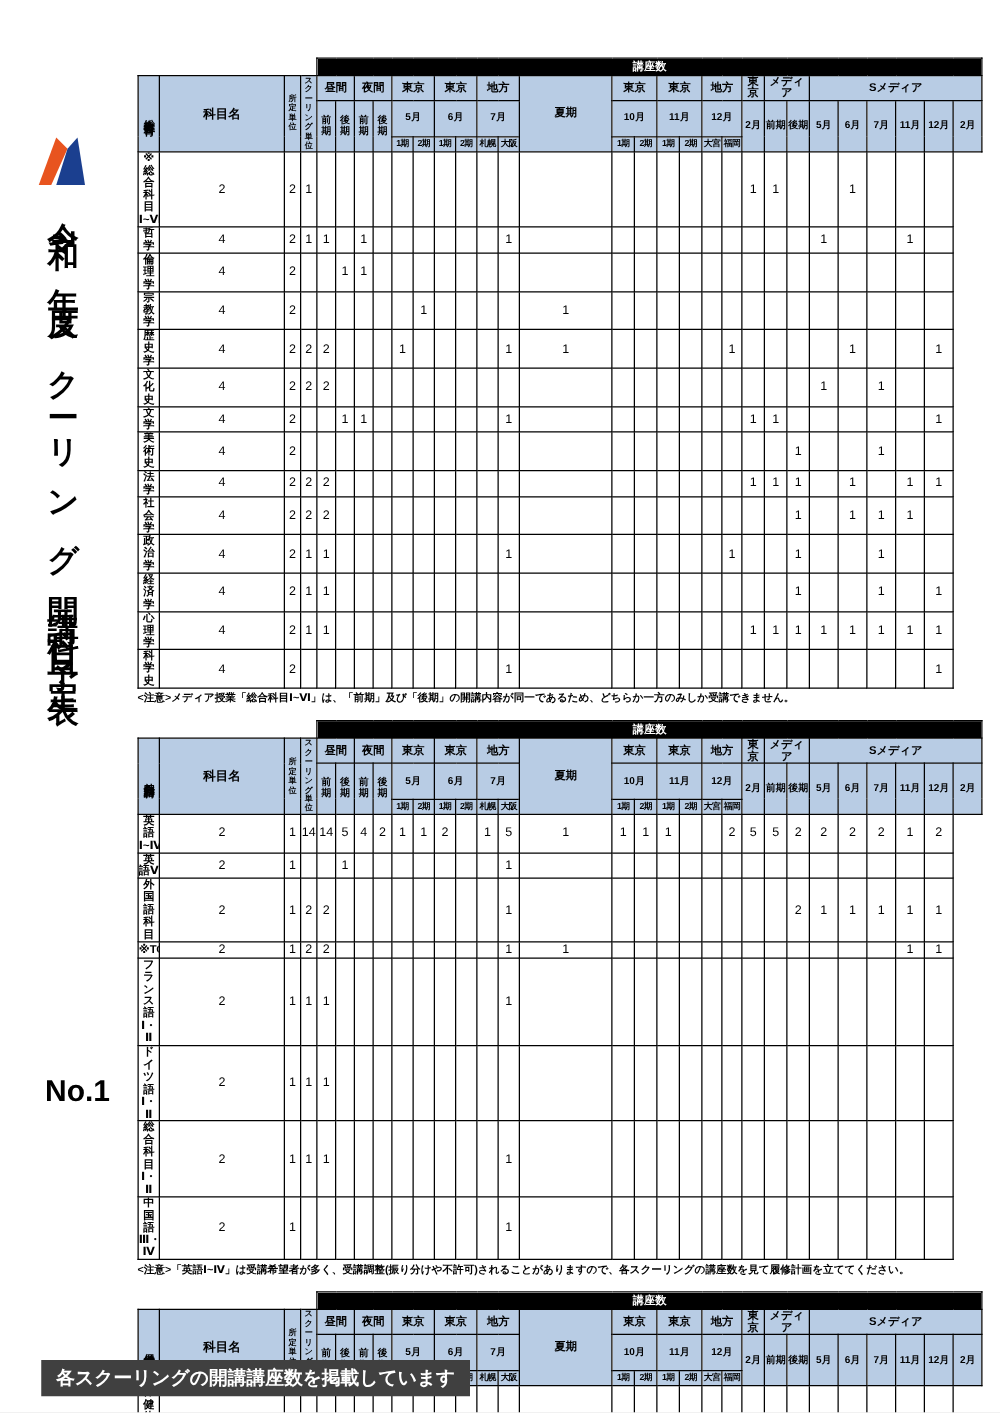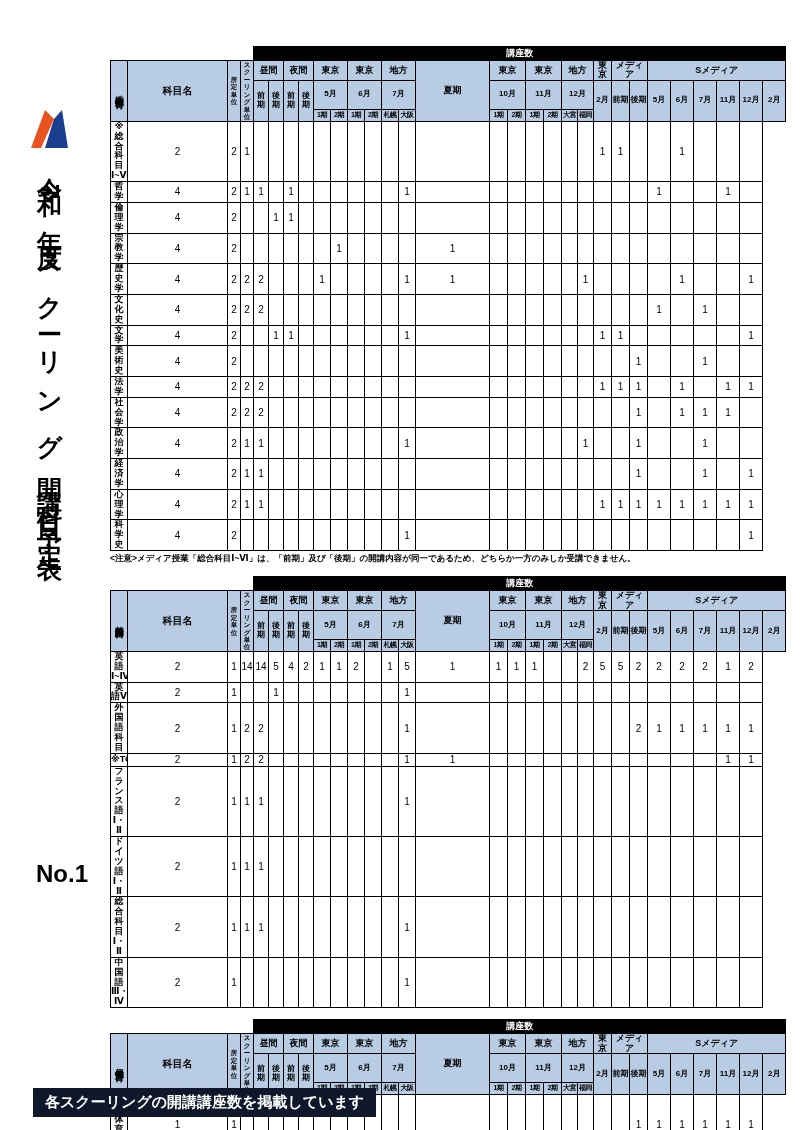--- a/index.html
+++ b/index.html
@@ -7,21 +7,21 @@
         font-family:"Liberation Sans","DejaVu Sans",sans-serif;}
   
   .logo{position:absolute;left:28px;top:106px;width:44px;height:46px;}
   .vtitle{position:absolute;left:34px;top:158px;height:705px;
           writing-mode:vertical-rl;text-orientation:mixed;
           font-size:25px;font-weight:bold;letter-spacing:13px;color:#000;}
   .no1{position:absolute;left:36px;top:860px;font-size:24px;font-weight:bold;color:#000;}
   .datebox{position:absolute;left:33px;top:948px;width:72px;height:46px;background:#000;color:#fff;
            font-size:13px;font-weight:bold;padding:8px 6px 8px 8px;line-height:1.5;}
   .datebox span{display:block;}
-  .footerbox{position:absolute;left:33px;top:1088px;background:#0f172a;color:#fff;
+  .footerbox{position:absolute;left:33px;top:1088px;background:#404040;color:#fff;
              font-size:15px;font-weight:bold;padding:5px 12px;white-space:nowrap;}
   
   #tables{position:absolute;left:110px;top:46px;width:685px;}
   .tblock{margin-bottom:11px;}
   table.sched{border-collapse:collapse;table-layout:fixed;width:675px;}
   table.sched th,table.sched td{border:1px solid #000;padding:0;text-align:center;
       overflow:hidden;vertical-align:middle;}
   .spacer{border:none !important;background:#fff;}
   .kouza{background:#000;color:#fff;font-size:9px;font-weight:bold;height:11px;border:1px solid #000;}
   th.hd{background:#b8cce4;font-size:9px;font-weight:bold;line-height:1.05;}
@@ -921,20 +921,21 @@
               <td class="num"></td>
               <td class="num"></td>
               <td class="num"></td>
               <td class="num"></td>
               <td class="num"></td>
               <td class="num"></td>
               <td class="num"></td>
             </tr>
           </tbody>
         </table>
+        <div class="note">&lt;注意&gt;「英語Ⅰ~Ⅳ」は受講希望者が多く、受講調整(振り分けや不許可)されることがありますので、各スクーリングの講座数を見て履修計画を立ててください。</div>
       </div>
       <div class="tblock">
         <table class="sched">
           <colgroup>
             <col style="width: 17px;">
             <col style="width: 100px;">
             <col style="width: 13px;">
             <col style="width: 13px;">
             <col style="width: 15px;">
             <col style="width: 15px;">

